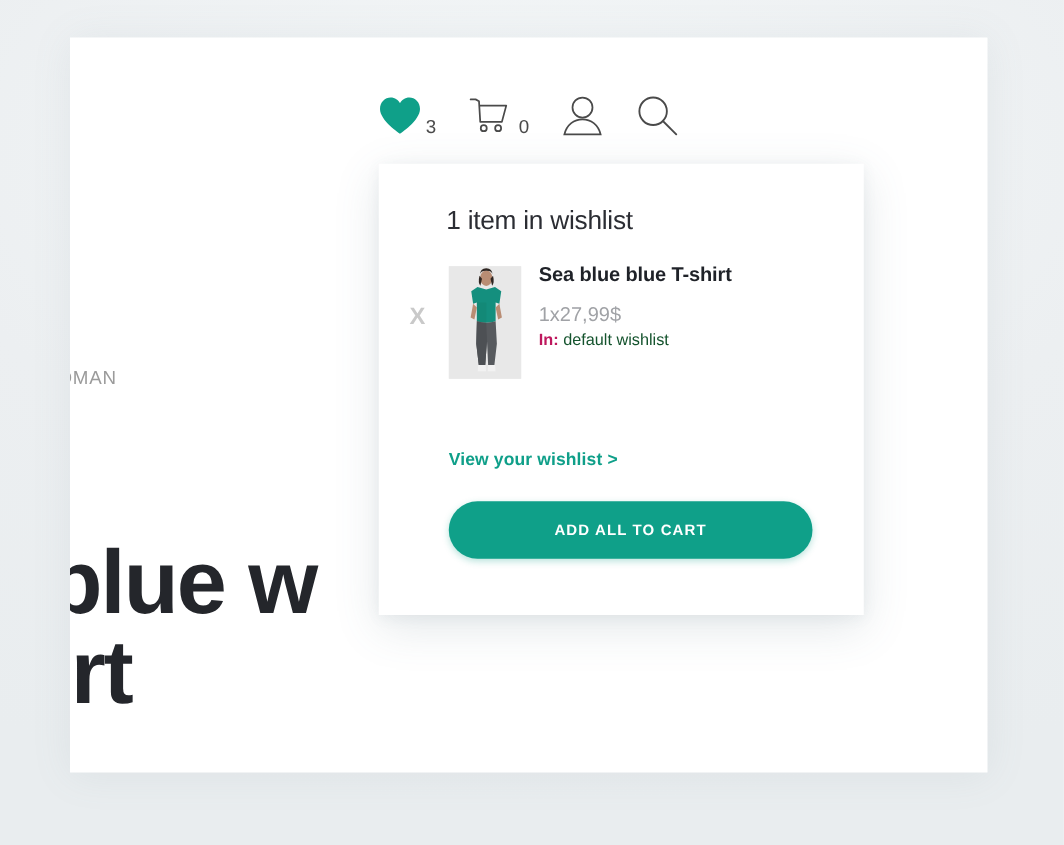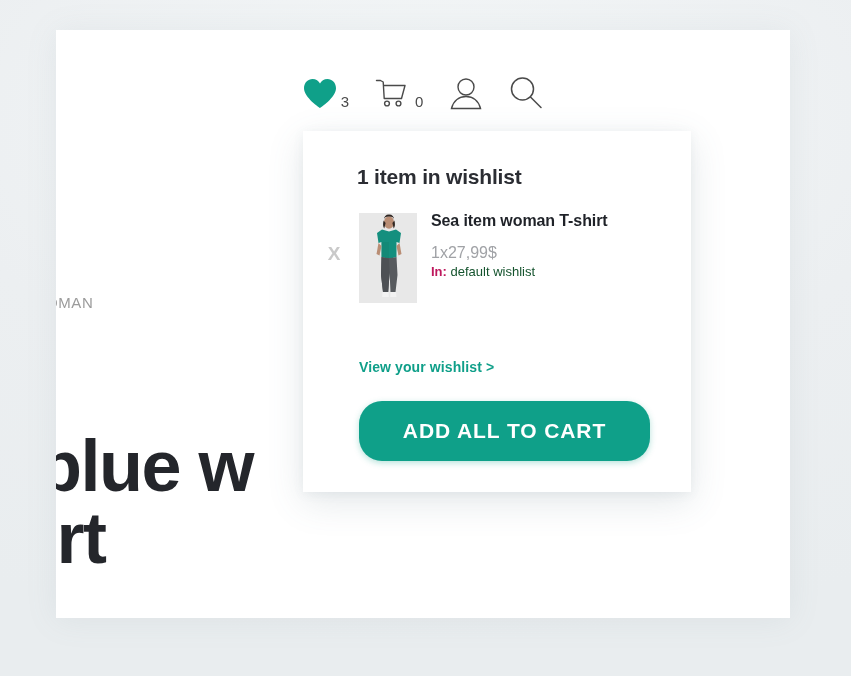--- a/index.html
+++ b/index.html
@@ -100,21 +100,20 @@
                 0 2px 10px rgba(90, 110, 125, 0.08);
     z-index: 20;
   }
   #wishlist-heading {
     position: absolute;
     left: 54px;
     top: 34px;
     font-size: 21px;
     color: #2b2d33;
     letter-spacing: -0.2px;
-    font-weight: bold;
   }
 
   
   #wishlist-item {
     position: absolute;
     left: 0;
     top: 82px;
     width: 388px;
     height: 105px;
   }
@@ -187,26 +186,26 @@
     text-decoration: none;
     letter-spacing: 0.1px;
     cursor: pointer;
     text-align: right;
   }
   #add-all-button {
     position: absolute;
     left: 56px;
     top: 270px;
     width: 291px;
-    height: 60px;
+    height: 46px;
     border: 0;
     border-radius: 23px;
     background: #0fa089;
     color: #ffffff;
-    font-size: 21px;
+    font-size: 12px;
     font-weight: 700;
     letter-spacing: 0.9px;
     font-family: "Liberation Sans", sans-serif;
     cursor: pointer;
     box-shadow: 0 2px 6px rgba(15, 160, 137, 0.30);
   }
 </style>
 </head>
 <body>
 
@@ -293,21 +292,21 @@
 
           <path d="M22.5 44 Q30 46.2 37.5 44 L38.5 62 L36.5 79 L31.5 79 L30.6 60 L29.2 79 L24 79 L22 62 Z" fill="#575a5e"></path>
           <path d="M30.6 60 L29.2 79 L24 79 L22 62 L22.5 44 Q26.3 45.2 30 45.4 Z" fill="#4d5054"></path>
 
           <path d="M23.5 79 L29.5 79 L29.8 84 L23.2 84 Z" fill="#f2f2f2"></path>
           <path d="M31.5 79 L37 79 L37.4 84 L31.2 84 Z" fill="#f2f2f2"></path>
         </svg>
       </div>
 
       <div id="item-info">
-        <div id="item-name">Sea item woman T-shirt</div>
+        <div id="item-name">Sea blue blue T-shirt</div>
         <div id="item-price">1x27,99$</div>
         <div id="item-list-line">
           <span id="item-list-label">In:</span>
           <span id="item-list-value">default wishlist</span>
         </div>
       </div>
 
     </div>
 
     <a id="view-wishlist-link">View your wishlist &gt;</a>

